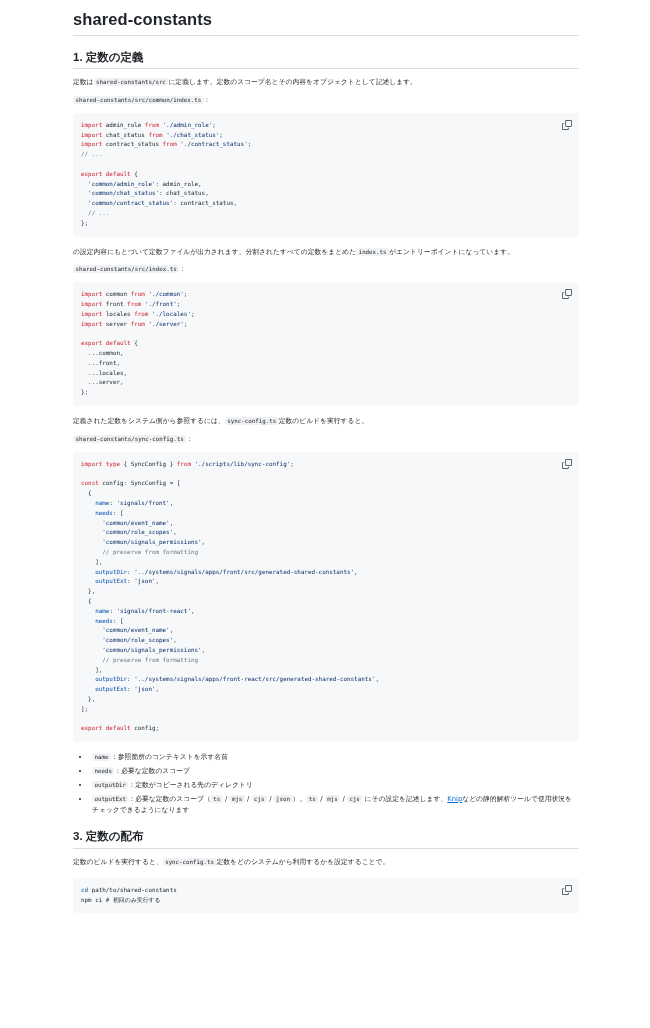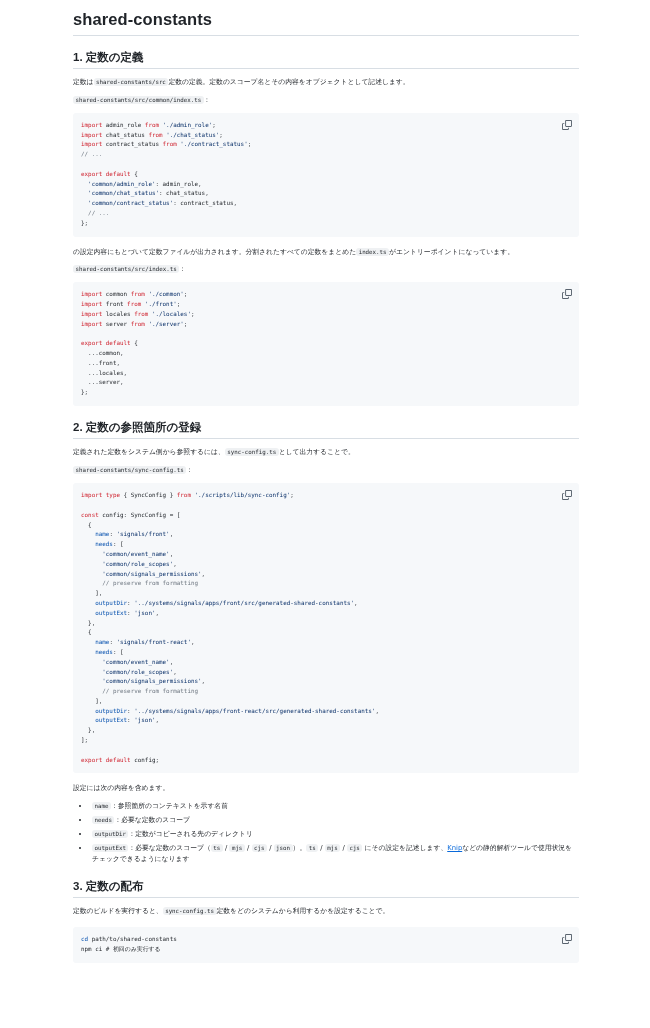--- a/index.html
+++ b/index.html
@@ -51,21 +51,21 @@
     ul li { margin-bottom: 3px; padding-left: 2px; }
     a { color: #0969da; text-decoration: underline; }
   </style>
 </head>
 <body>
 
 <div class="doc">
   <h1>shared-constants</h1>
 
   <h2>1. 定数の定義</h2>
-  <p><span>定数は</span><code class="inline">shared-constants/src</code><span>定数の定義。定数のスコープ名とその内容をオブジェクトとして記述します。</span></p>
+  <p><span>定数は</span><code class="inline">shared-constants/src</code><span>に定義します。定数のスコープ名とその内容をオブジェクトとして記述します。</span></p>
   <p class="file-label"><code class="inline">shared-constants/src/common/index.ts</code> <span>:</span></p>
   <div class="codeblock">
     <div class="copy-btn">
       <svg width="10" height="10" viewBox="0 0 16 16">
           <path fill="#59636e" d="M0 6.75C0 5.784.784 5 1.75 5h1.5a.75.75 0 0 1 0 1.5h-1.5a.25.25 0 0 0-.25.25v7.5c0 .138.112.25.25.25h7.5a.25.25 0 0 0 .25-.25v-1.5a.75.75 0 0 1 1.5 0v1.5A1.75 1.75 0 0 1 9.25 16h-7.5A1.75 1.75 0 0 1 0 14.25Z"></path>
           <path fill="#59636e" d="M5 1.75C5 .784 5.784 0 6.75 0h7.5C15.216 0 16 .784 16 1.75v7.5A1.75 1.75 0 0 1 14.25 11h-7.5A1.75 1.75 0 0 1 5 9.25Zm1.75-.25a.25.25 0 0 0-.25.25v7.5c0 .138.112.25.25.25h7.5a.25.25 0 0 0 .25-.25v-7.5a.25.25 0 0 0-.25-.25Z"></path>
         </svg>
     </div>
 <pre><span class="kw">import</span> admin_role <span class="kw">from</span> <span class="str">'./admin_role'</span>;
 <span class="kw">import</span> chat_status <span class="kw">from</span> <span class="str">'./chat_status'</span>;
@@ -95,22 +95,21 @@
 <span class="kw">import</span> server <span class="kw">from</span> <span class="str">'./server'</span>;
 
 <span class="kw">export default</span> {
   ...common,
   ...front,
   ...locales,
   ...server,
 };</pre>
   </div>
 
-  <h2>2. 定数の参照箇所の登録</h2>
-  <p><span>定義された定数をシステム側から参照するには、</span><code class="inline">sync-config.ts</code><span>として出力することで。</span></p>
+  <p><span>定義された定数をシステム側から参照するには、</span><code class="inline">sync-config.ts</code><span>定数のビルドを実行すると。</span></p>
   <p class="file-label"><code class="inline">shared-constants/sync-config.ts</code> <span>:</span></p>
   <div class="codeblock">
     <div class="copy-btn">
       <svg width="10" height="10" viewBox="0 0 16 16">
           <path fill="#59636e" d="M0 6.75C0 5.784.784 5 1.75 5h1.5a.75.75 0 0 1 0 1.5h-1.5a.25.25 0 0 0-.25.25v7.5c0 .138.112.25.25.25h7.5a.25.25 0 0 0 .25-.25v-1.5a.75.75 0 0 1 1.5 0v1.5A1.75 1.75 0 0 1 9.25 16h-7.5A1.75 1.75 0 0 1 0 14.25Z"></path>
           <path fill="#59636e" d="M5 1.75C5 .784 5.784 0 6.75 0h7.5C15.216 0 16 .784 16 1.75v7.5A1.75 1.75 0 0 1 14.25 11h-7.5A1.75 1.75 0 0 1 5 9.25Zm1.75-.25a.25.25 0 0 0-.25.25v7.5c0 .138.112.25.25.25h7.5a.25.25 0 0 0 .25-.25v-7.5a.25.25 0 0 0-.25-.25Z"></path>
         </svg>
     </div>
 <pre><span class="kw">import type</span> { SyncConfig } <span class="kw">from</span> <span class="str">'./scripts/lib/sync-config'</span>;
 
@@ -135,21 +134,20 @@
       <span class="cm">// preserve from formatting</span>
     ],
     <span class="prop">outputDir</span>: <span class="str">'../systems/signals/apps/front-react/src/generated-shared-constants'</span>,
     <span class="prop">outputExt</span>: <span class="str">'json'</span>,
   },
 ];
 
 <span class="kw">export default</span> config;</pre>
   </div>
 
-  <p>設定には次の内容を含めます。</p>
   <ul>
     <li><code class="inline">name</code><span>：参照箇所のコンテキストを示す名前</span></li>
     <li><code class="inline">needs</code><span>：必要な定数のスコープ</span></li>
     <li><code class="inline">outputDir</code><span>：定数がコピーされる先のディレクトリ</span></li>
     <li><code class="inline">outputExt</code><span>：必要な定数のスコープ（</span><code class="inline">ts</code> / <code class="inline">mjs</code> / <code class="inline">cjs</code> / <code class="inline">json</code><span>）。</span><code class="inline">ts</code> / <code class="inline">mjs</code> / <code class="inline">cjs</code> <span>にその設定を記述します、</span><a>Knip</a><span>などの静的解析ツールで使用状況をチェックできるようになります</span></li>
   </ul>
 
   <h2>3. 定数の配布</h2>
   <p><span>定数のビルドを実行すると、</span><code class="inline">sync-config.ts</code><span>定数をどのシステムから利用するかを設定することで。</span></p>
   <div class="codeblock" style="margin-top:10px;">

